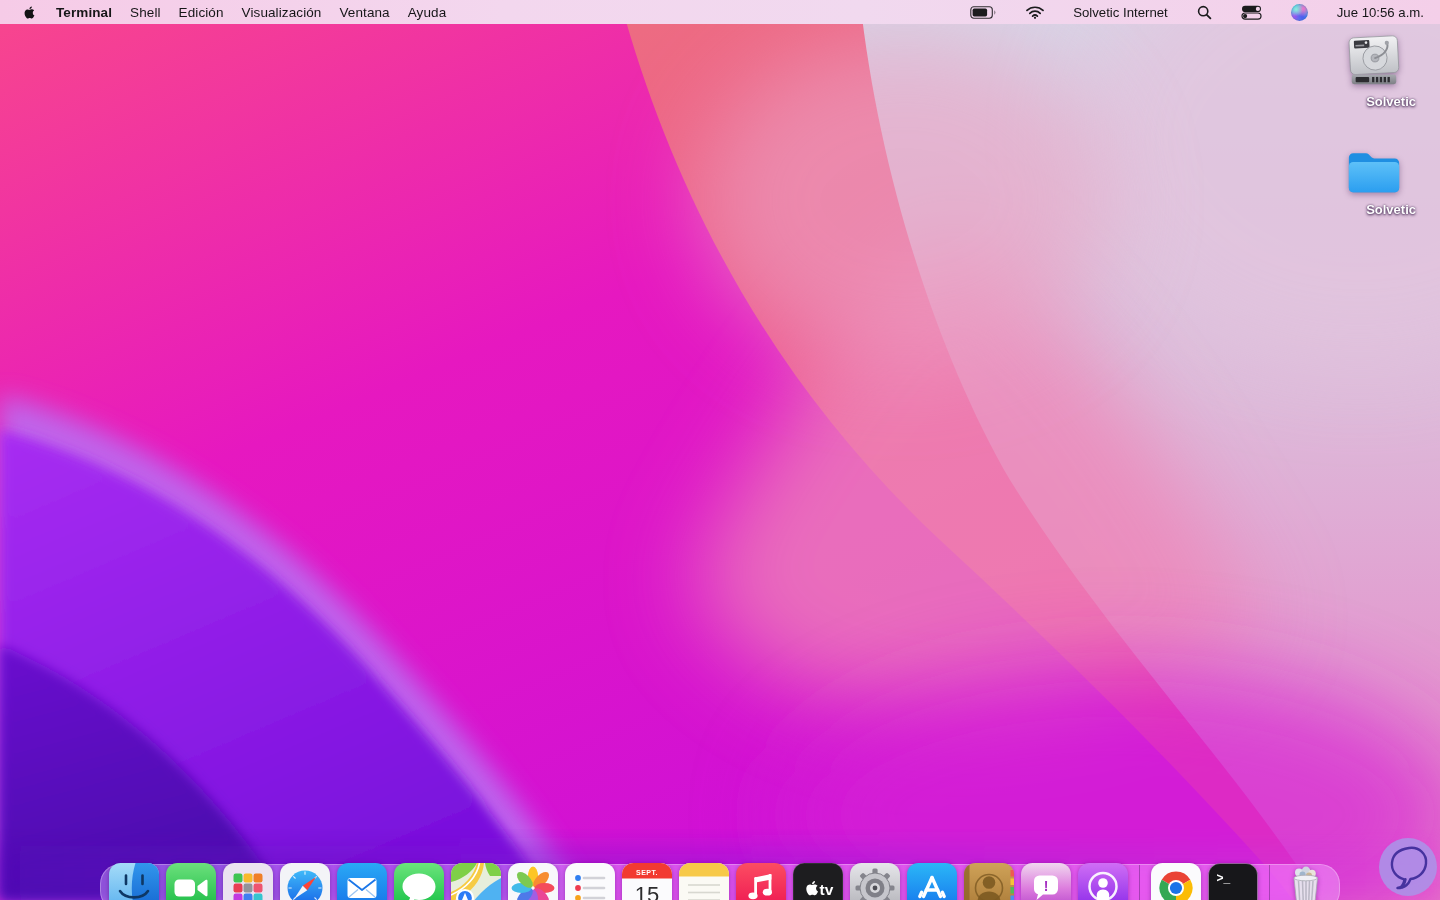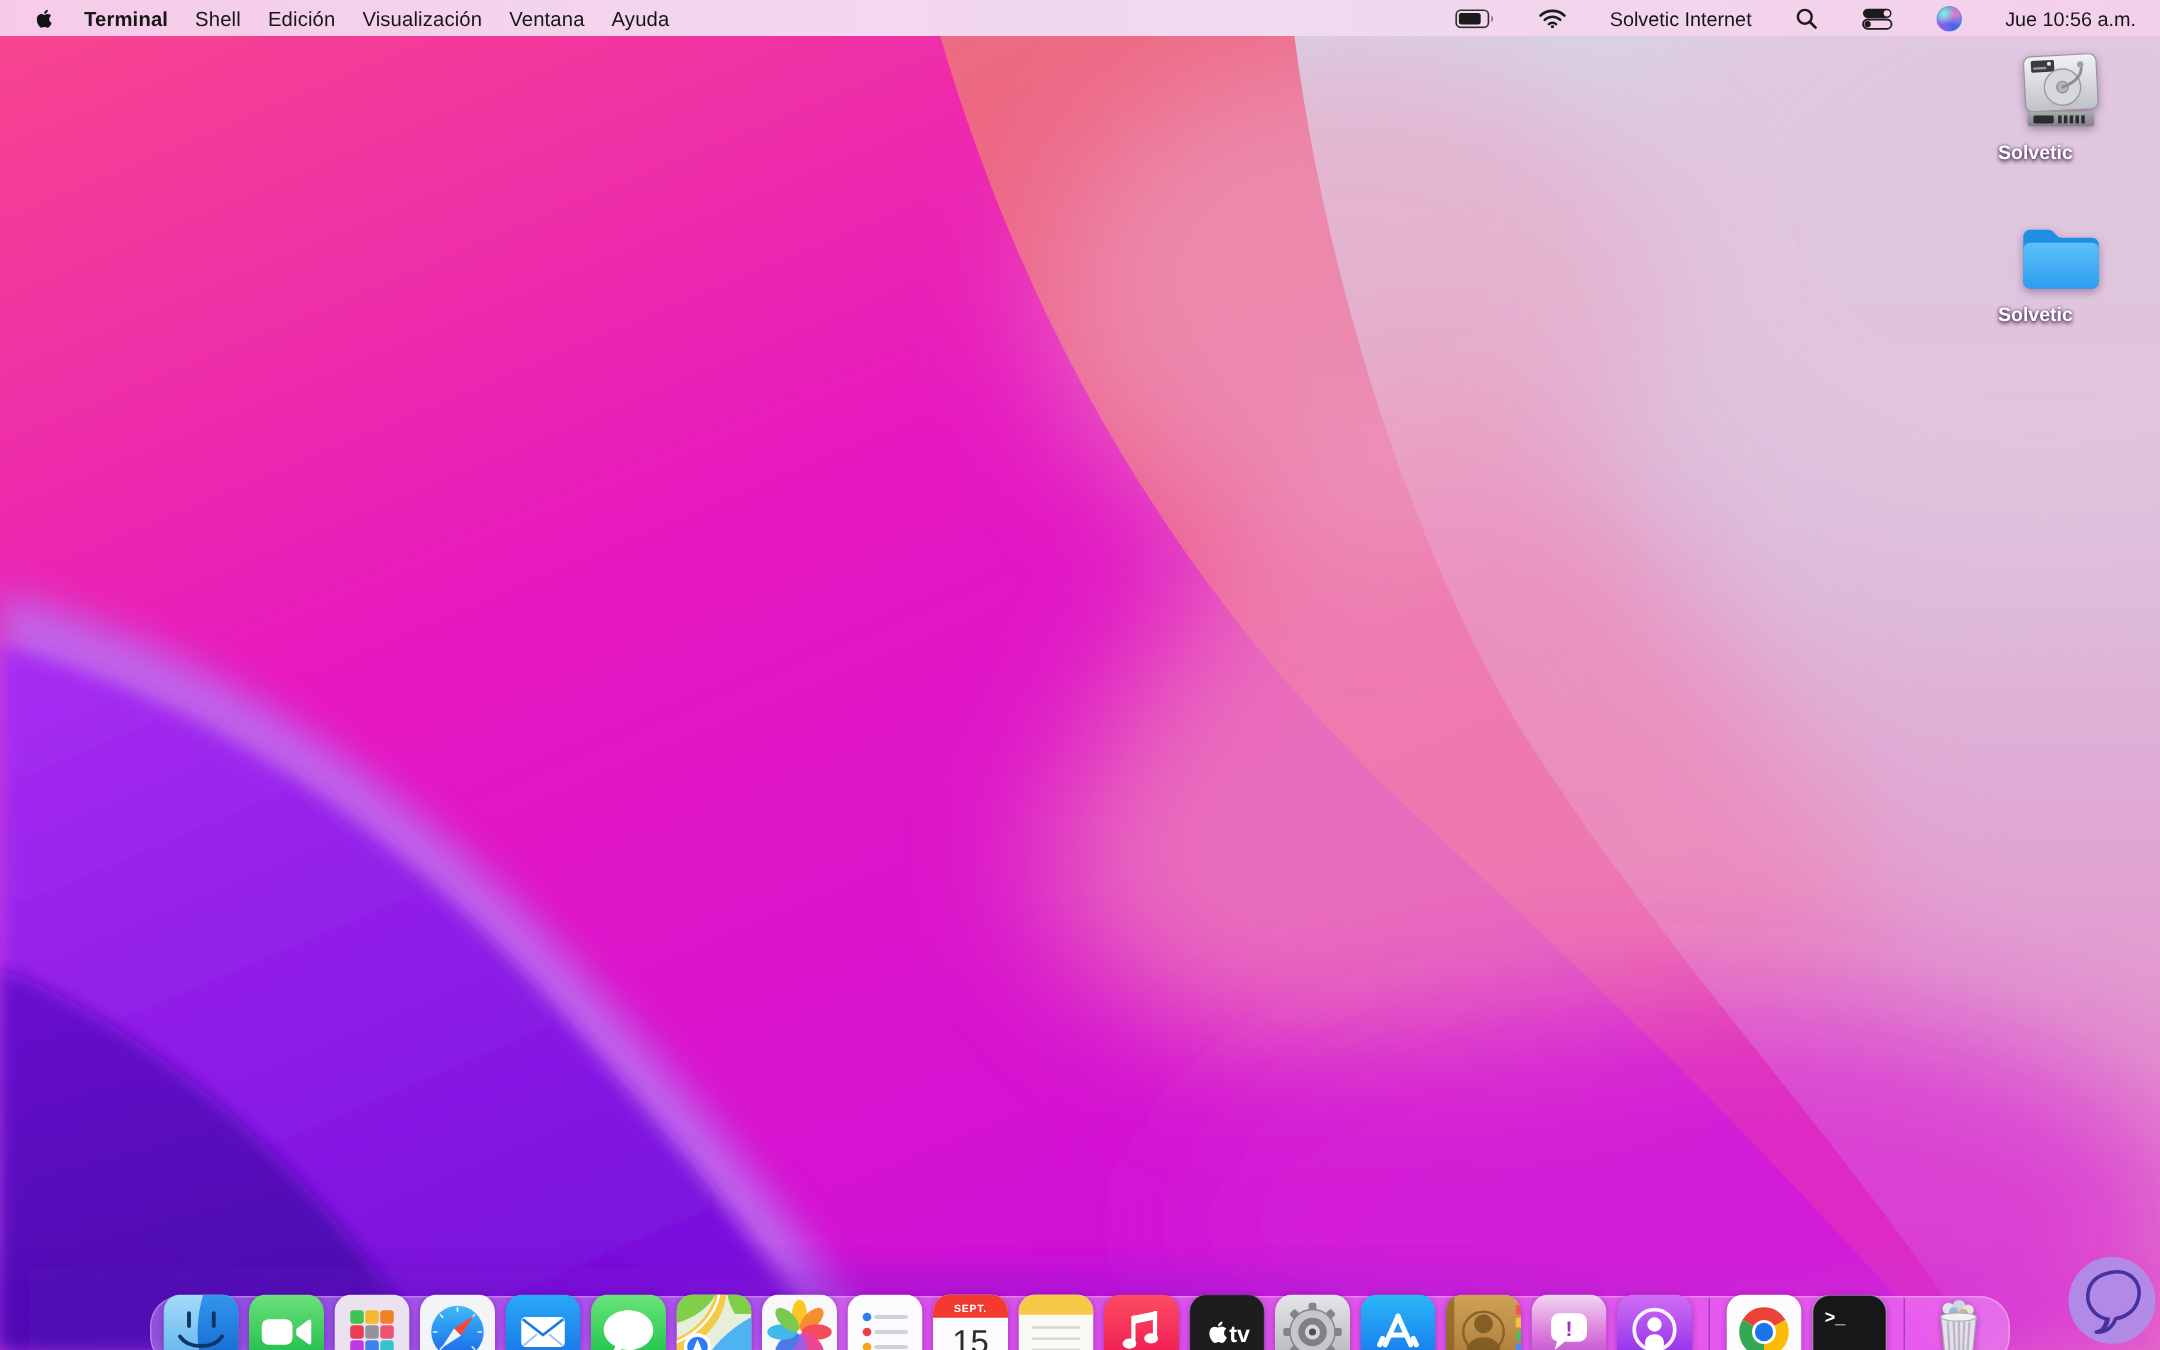--- a/index.html
+++ b/index.html
@@ -28,21 +28,21 @@
     background:
       radial-gradient(circle at 30% 32%, #8af0dc 0%, rgba(138,240,220,0) 42%),
       radial-gradient(circle at 72% 28%, #f86ec8 0%, rgba(248,110,200,0) 48%),
       radial-gradient(circle at 68% 76%, #4a5bf0 0%, rgba(74,91,240,0) 55%),
       radial-gradient(circle at 26% 72%, #b44df0 0%, rgba(180,77,240,0) 55%),
       #39b9e8;
     box-shadow:inset 0 0 2px rgba(0,0,0,.25);
   }
 
   
-  .desktop-icon { position:absolute; width:84px; text-align:left; z-index:10; cursor:default; }
+  .desktop-icon { position:absolute; width:84px; text-align:right; z-index:10; cursor:default; }
   .desktop-icon .art { display:block; margin:0 auto; filter:drop-shadow(0 2px 3px rgba(40,0,60,.35)); }
   .di-label { margin-top:4px; font-size:13px; font-weight:700; color:#fff;
     text-shadow:0 1px 3px rgba(30,0,50,.85), 0 0 2px rgba(30,0,50,.6); }
   #di-disk { top:32px; left:1332px; }
   #di-folder { top:148px; left:1332px; }
 
   
   .dock {
     position:absolute; left:50%; transform:translateX(-50%); top:864px; height:47px; z-index:40;
     display:flex; align-items:center; gap:7px; padding:0 8px;

